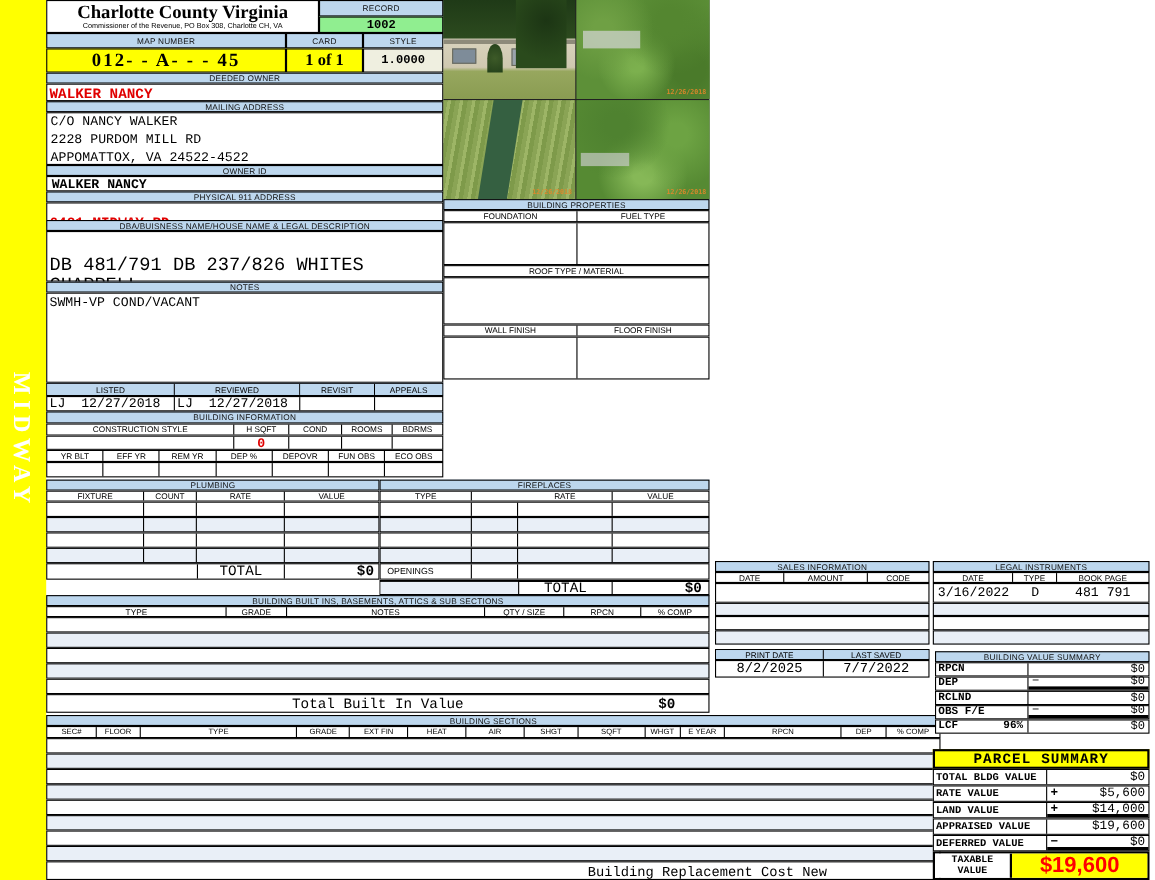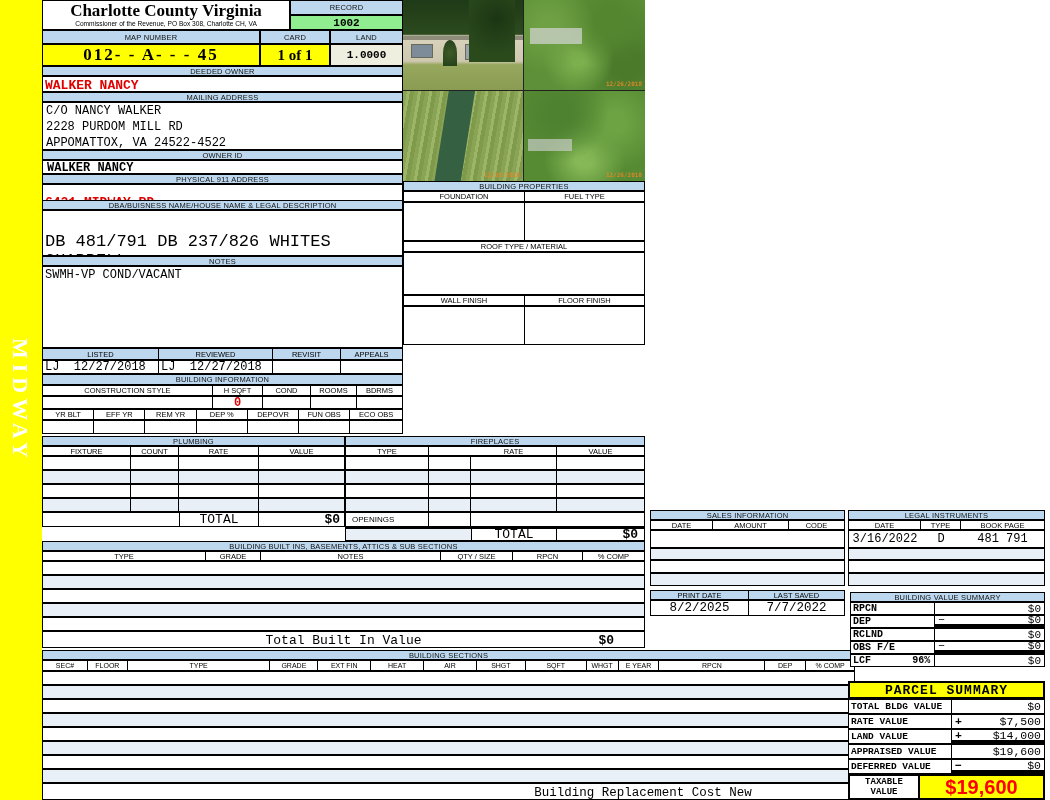--- a/index.html
+++ b/index.html
@@ -39,21 +39,21 @@
 
   <div class="abs box" style="left:42px;top:0;width:248px;height:30px;text-align:center;">
     <div class="serif" style="font-size:17px;font-weight:600;line-height:19px;">Charlotte County Virginia</div>
     <div style="font-size:6.6px;">Commissioner of the Revenue, PO Box 308, Charlotte CH, VA</div>
   </div>
   <div class="abs hdr" style="left:290px;top:0;width:113px;height:15px;">RECORD</div>
   <div class="abs mono b" style="left:290px;top:15px;width:113px;height:15px;background:#90EE90;border:1px solid #000;display:flex;align-items:center;justify-content:center;font-size:11px;">1002</div>
 
   <div class="abs hdr" style="left:42px;top:30px;width:218px;height:14px;">MAP NUMBER</div>
   <div class="abs hdr" style="left:260px;top:30px;width:70px;height:14px;">CARD</div>
-  <div class="abs hdr" style="left:330px;top:30px;width:73px;height:14px;">LAND</div>
+  <div class="abs hdr" style="left:330px;top:30px;width:73px;height:14px;">STYLE</div>
 
   <div class="abs serif pre" style="left:42px;top:44px;width:218px;height:22px;background:#FFFF00;border:1px solid #000;display:flex;align-items:center;justify-content:center;font-size:17px;font-weight:600;letter-spacing:2px;">012- - A- - - 45</div>
   <div class="abs serif" style="left:260px;top:44px;width:70px;height:22px;background:#FFFF00;border:1px solid #000;display:flex;align-items:center;justify-content:center;font-size:15px;font-weight:600;">1 of 1</div>
   <div class="abs mono b" style="left:330px;top:44px;width:73px;height:22px;background:#EFEFE0;border:1px solid #000;display:flex;align-items:center;justify-content:center;font-size:11px;">1.0000</div>
 
   <div class="abs hdr" style="left:42px;top:66px;width:361px;height:10px;">DEEDED OWNER</div>
   <div class="abs box mono b red" style="left:42px;top:76px;width:361px;height:16px;font-size:13px;padding:1px 2px;">WALKER NANCY</div>
 
   <div class="abs hdr" style="left:42px;top:92px;width:361px;height:10px;">MAILING ADDRESS</div>
   <div class="abs box mono" style="left:42px;top:102px;width:361px;height:48px;font-size:12px;line-height:16px;padding:0 3px;">
@@ -371,21 +371,21 @@
     <div class="b" style="width:104px;justify-content:flex-start;padding-left:2px;font-size:9.5px;">TOTAL BLDG VALUE</div>
     <div style="width:93px;justify-content:space-between;padding:0 3px;font-size:11.5px;">
         <span class="b"></span>
         <span>$0</span>
       </div>
   </div>
   <div class="abs flexrow mono" style="left:848px;top:714px;width:197px;height:15px;">
     <div class="b" style="width:104px;justify-content:flex-start;padding-left:2px;font-size:9.5px;">RATE VALUE</div>
     <div style="width:93px;justify-content:space-between;padding:0 3px;font-size:11.5px;">
         <span class="b">+</span>
-        <span>$7,500</span>
+        <span>$5,600</span>
       </div>
   </div>
   <div class="abs flexrow mono" style="left:848px;top:729px;width:197px;height:15px;">
     <div class="b" style="width:104px;justify-content:flex-start;padding-left:2px;font-size:9.5px;">LAND VALUE</div>
     <div style="width:93px;justify-content:space-between;padding:0 3px;font-size:11.5px;border-bottom:3px solid #000;">
         <span class="b">+</span>
         <span>$14,000</span>
       </div>
   </div>
   <div class="abs flexrow mono" style="left:848px;top:744px;width:197px;height:15px;">

